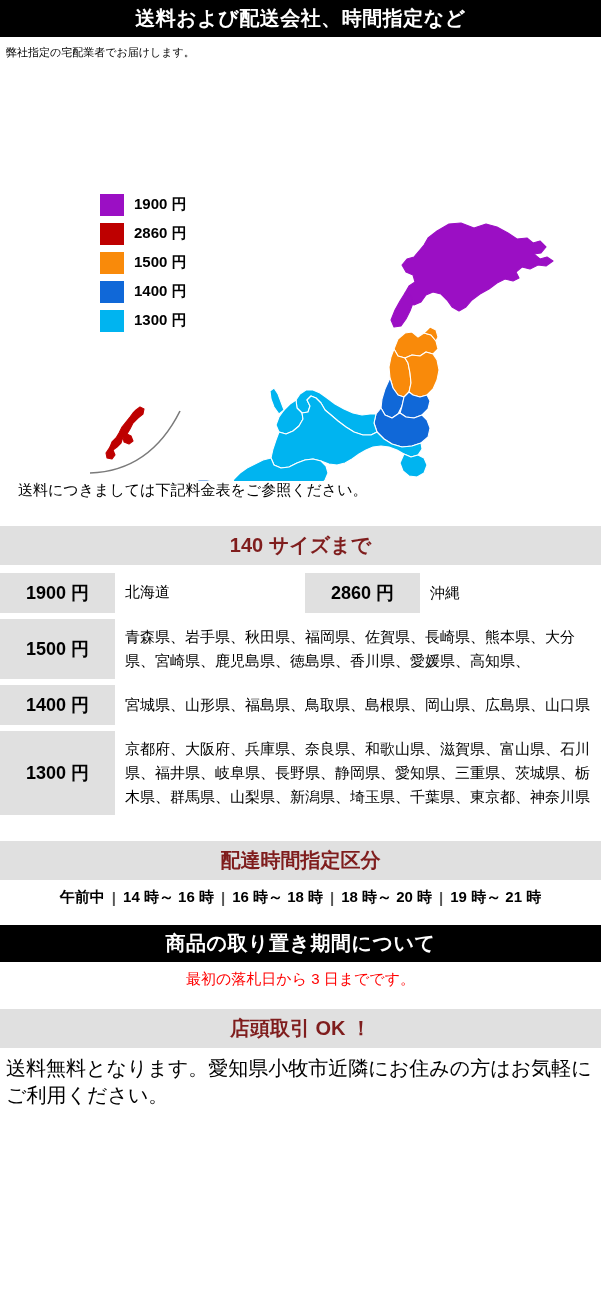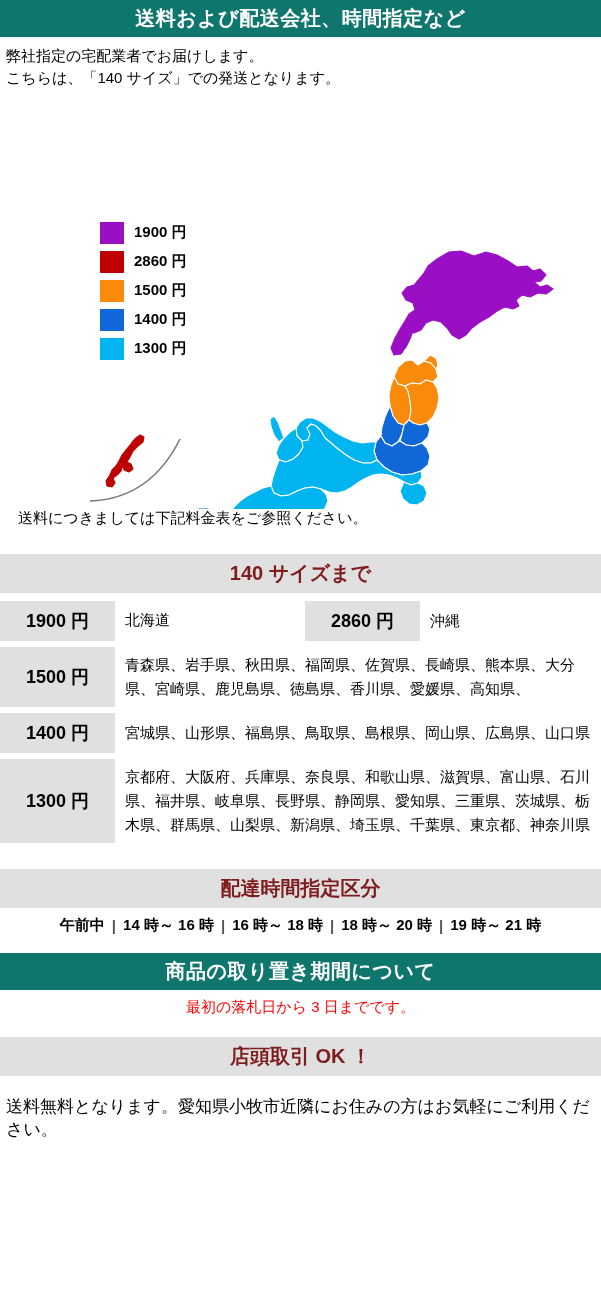--- a/index.html
+++ b/index.html
@@ -11,42 +11,42 @@
     font-family: "Liberation Sans", "DejaVu Sans", sans-serif;
     color: #000000;
     width: 601px;
     height: 1303px;
     position: relative;
     overflow: hidden;
   }
 
   
   .band-dark {
-    background: #0f766e;
+    background: #000000;
     color: #ffffff;
     text-align: center;
     font-weight: bold;
     font-size: 20px;
     letter-spacing: 0.5px;
     padding: 6px 0 7px;
     line-height: 1.2;
   }
   .band-light {
     background: #e0e0e0;
     color: #7f1d1d;
     text-align: center;
     font-weight: bold;
     font-size: 20px;
     padding: 7px 0 8px;
     line-height: 1.2;
   }
 
   
   .intro {
-    font-size: 15px;
+    font-size: 11px;
     line-height: 1.45;
     padding: 8px 6px 0 6px;
     font-weight: 500;
   }
   .note {
     font-size: 15px;
     padding: 0 18px;
     font-weight: 500;
   }
 
@@ -124,39 +124,38 @@
 
   
   .red-note {
     color: #ff0000;
     text-align: center;
     font-size: 15px;
     font-weight: normal;
     padding: 8px 0 0;
   }
   .bottom-note {
-    font-size: 17px;
-    padding: 19px 6px 0;
+    font-size: 20px;
+    padding: 7px 6px 0;
     font-weight: 500;
     text-align: left;
   }
 
   .sp-8 { height: 8px; }
   .sp-14 { height: 14px; }
   .sp-20 { height: 20px; }
   .sp-26 { height: 26px; }
 </style>
 </head>
 <body>
 
 <div class="band-dark">送料および配送会社、時間指定など</div>
 
 <div class="intro">
   <div>弊社指定の宅配業者でお届けします。</div>
-  <div>こちらは、「140 サイズ」での発送となります。</div>
 </div>
 
 <div class="map-wrap">
 
   <svg class="map-svg" viewBox="0 0 601 420">
     <g stroke="#ffffff" stroke-width="1.1" stroke-linejoin="round">
 
       <g fill="#9b0fc4" stroke="#9b0fc4">
         <path d="M437,170 L449,163 L461,162 L474,167 L486,163 L497,166 L508,172 L517,178
                  L527,177 L533,182 L540,180 L546,186 L541,192 L534,193 L540,198 L547,196

